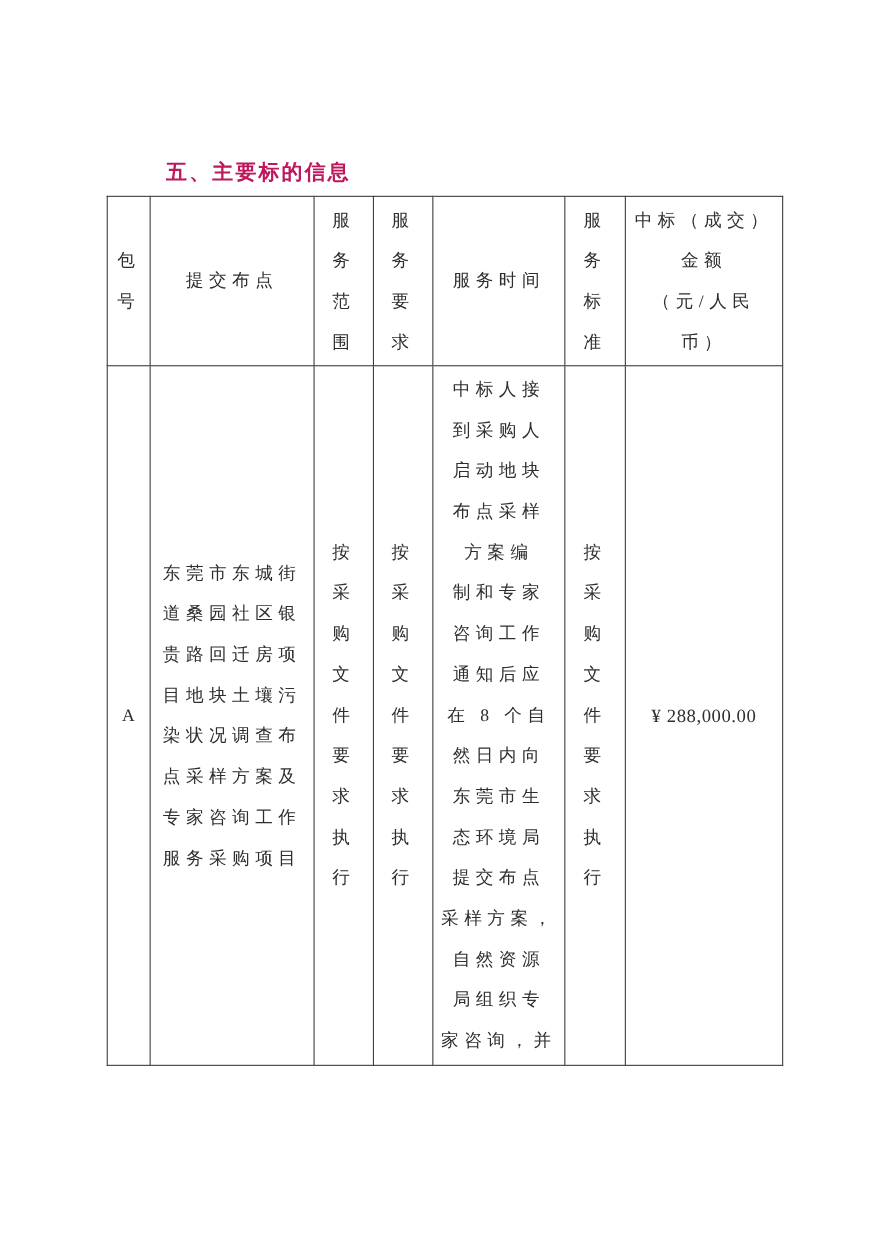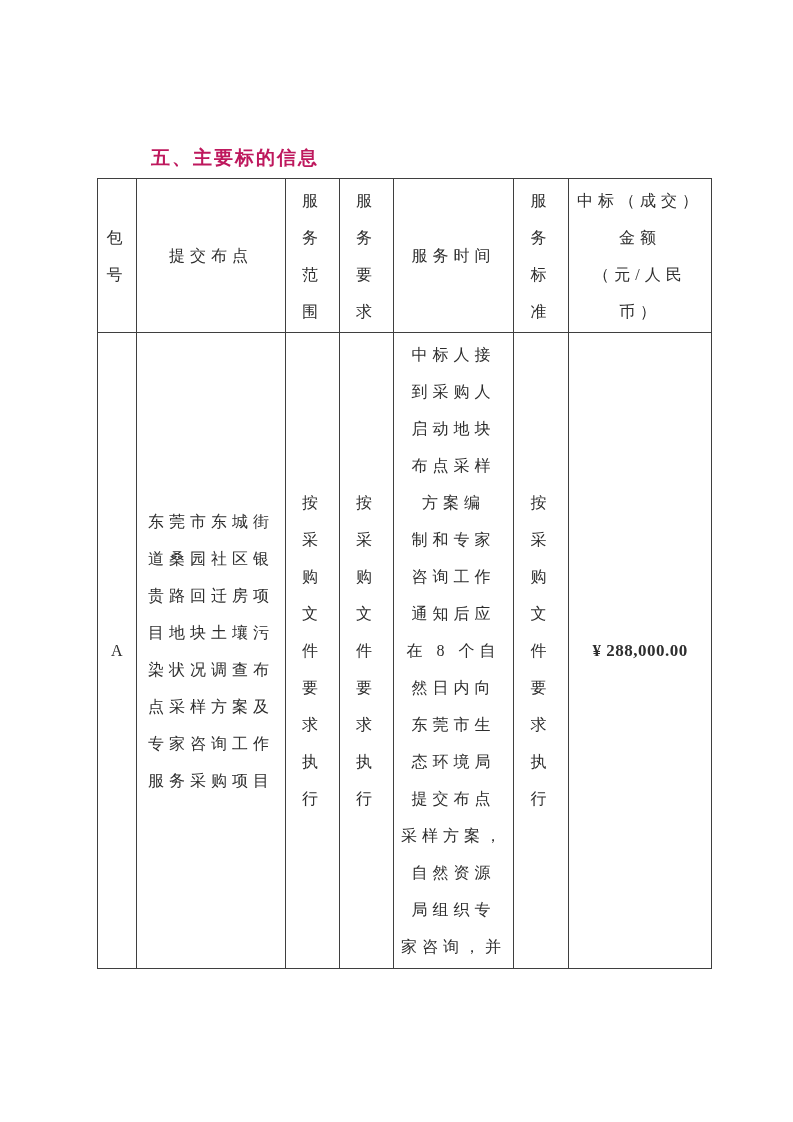--- a/index.html
+++ b/index.html
@@ -50,21 +50,20 @@
     padding: 0;
     overflow: hidden;
   }
   .info-table thead tr { height: 154px; }
   .info-table tbody tr { height: 636px; }
   td.plain, th.plain { letter-spacing: 0.5px; }
   td.amount {
     font-size: 17px;
     letter-spacing: 0.5px;
     white-space: nowrap;
-    font-weight: bold;
   }
 </style>
 </head>
 <body>
 
 <div class="page">
 
   <div class="heading">五、主要标的信息</div>
 
   <table class="info-table">

